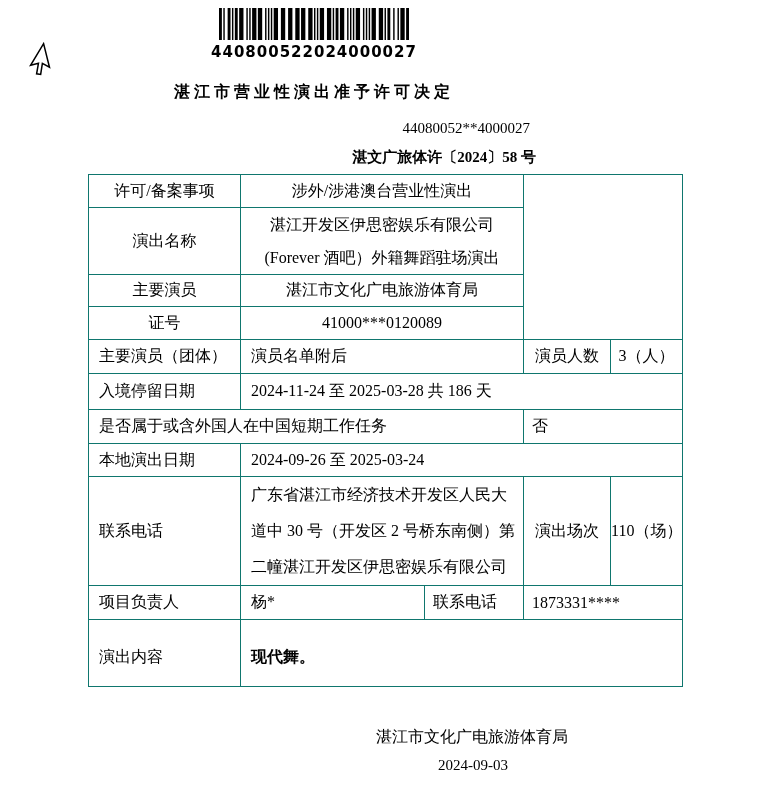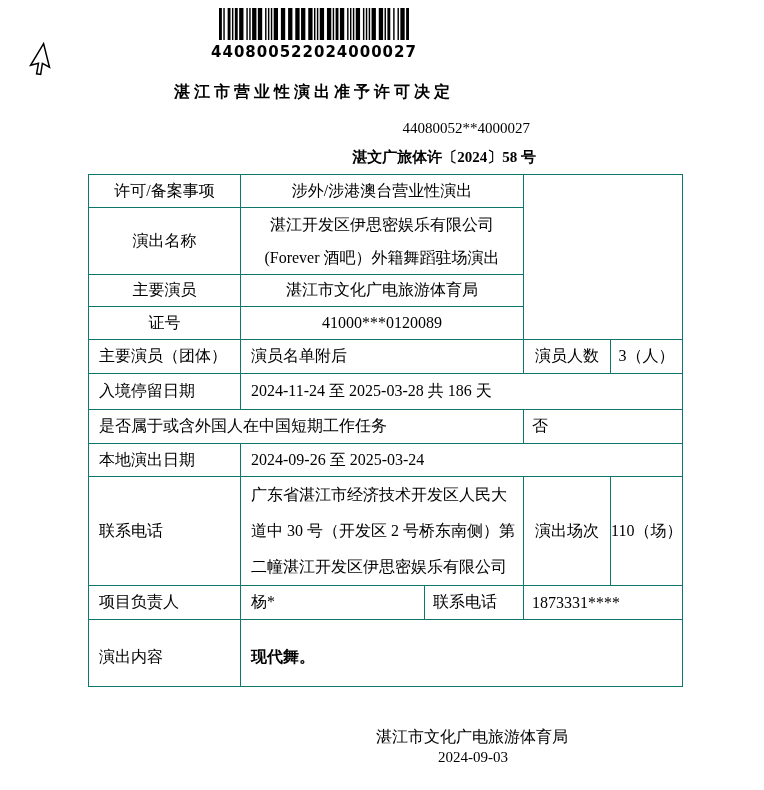--- a/index.html
+++ b/index.html
@@ -31,21 +31,21 @@
   td.c    { text-align:center; }
   td.l    { text-align:left; padding-left:10px; }
   td.pad8 { padding-left:8px; }
   td.top  { vertical-align:top; padding-top:9px; }
   .two-line div { line-height:33px; text-align:center; }
   .venue div    { line-height:36px; }
   .indent { padding-left:36px;font-weight:bold; }
 
   .footer-issuer { margin-top:41px; text-align:right; padding-right:60px;
                    font-size:16px; line-height:20px;font-family:Liberation Mono, monospace; }
-  .footer-date   { margin-top:0; text-align:right; padding-right:120px;
+  .footer-date   { margin-top:8px; text-align:right; padding-right:120px;
                    font-size:15px; line-height:18px; }
 </style>
 </head>
 <body>
 
 <div class="page">
 
   <div class="cursor">
     <svg width="26" height="36" viewBox="0 0 24 32" xmlns="http://www.w3.org/2000/svg">
       <path d="M22,1 L22,23.5 L16.5,18.5 L12.5,28 L9,26.5 L13,17.5 L5.5,17.5 Z" fill="#ffffff" stroke="#000000" stroke-width="1.4" stroke-linejoin="miter"></path>

